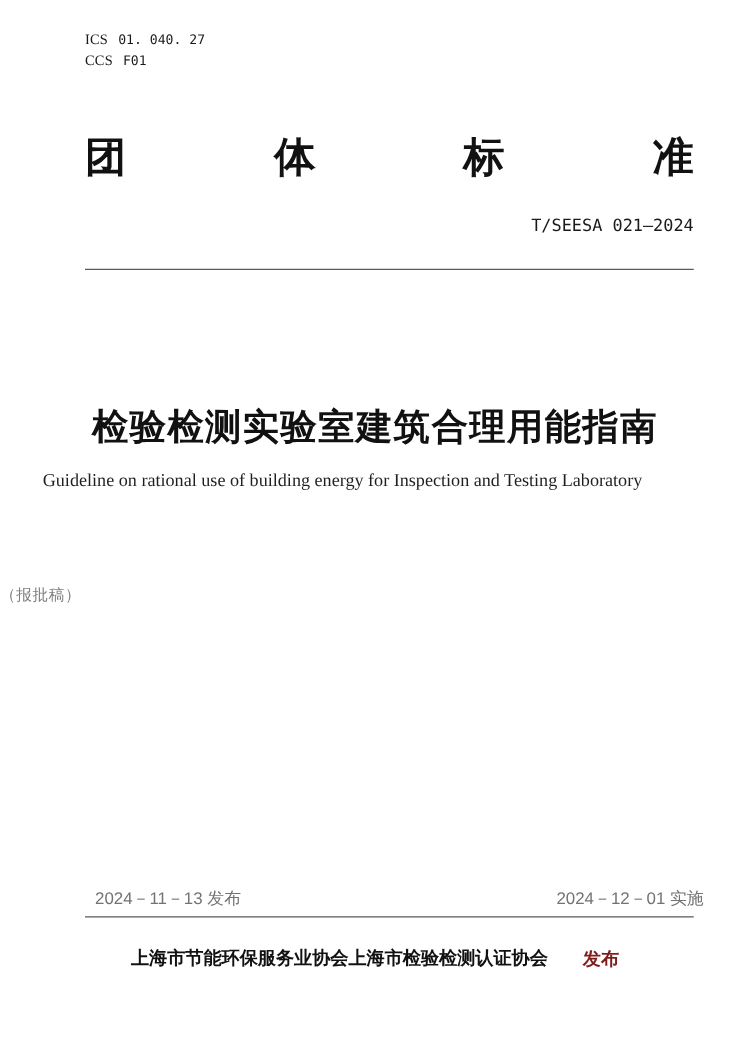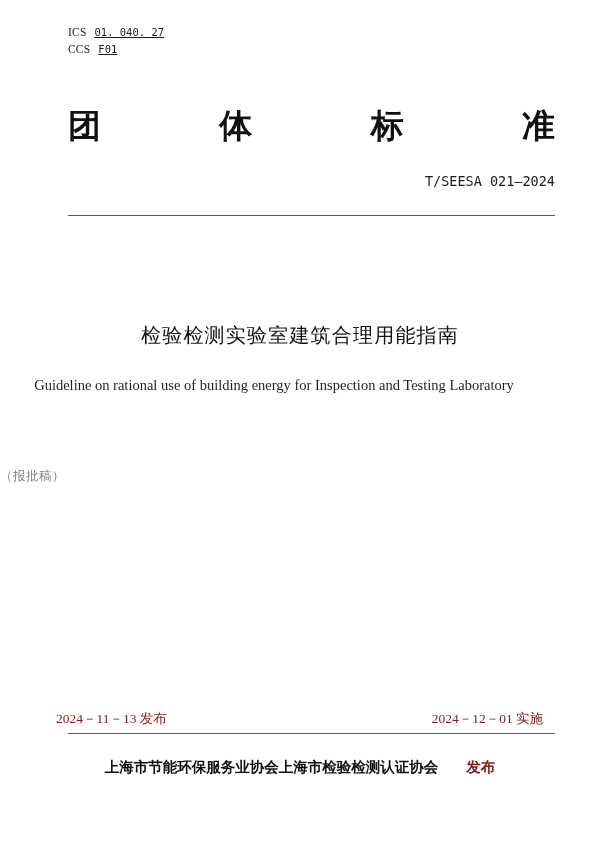--- a/index.html
+++ b/index.html
@@ -42,21 +42,20 @@
     font-family: "Liberation Serif", serif;
     font-size: 11.5px;
     letter-spacing: 0.2px;
     color: #1a1a1a;
   }
   .code-val {
     font-family: "DejaVu Sans Mono", monospace;
     font-size: 10.5px;
     margin-left: 8px;
     color: #1a1a1a;
-    text-decoration: underline;
   }
 
   
   .doc-kind {
     position: absolute;
     left: 68px;
     top: 104px;
     width: 487px;
     display: flex;
     justify-content: space-between;
@@ -92,22 +91,22 @@
   .rule-top { top: 215px; }
   .rule-bottom { top: 733px; }
 
   
   .title-cn {
     position: absolute;
     left: 0;
     top: 322px;
     width: 600px;
     text-align: center;
-    font-size: 20px;
-    font-weight: 400;
+    font-size: 29px;
+    font-weight: 700;
     letter-spacing: 1.2px;
     color: #111111;
   }
   .title-en {
     position: absolute;
     left: 0;
     top: 377px;
     width: 548px;
     text-align: center;
     font-family: "Liberation Serif", serif;
@@ -121,28 +120,27 @@
     top: 468px;
     width: 600px;
     font-size: 12.5px;
     color: #7d7d7d;
     letter-spacing: 0.5px;
   }
 
   
   .dates {
     position: absolute;
-    left: 56px;
+    left: 76px;
     top: 710px;
     width: 487px;
     display: flex;
     justify-content: space-between;
     font-size: 13.5px;
-    color: #7f1d1d;
-    font-family: Liberation Serif, serif;
+    color: #737373;
   }
   .dates span { white-space: nowrap; }
 
   
   .publishers {
     position: absolute;
     left: 0;
     top: 757px;
     width: 600px;
     display: flex;

